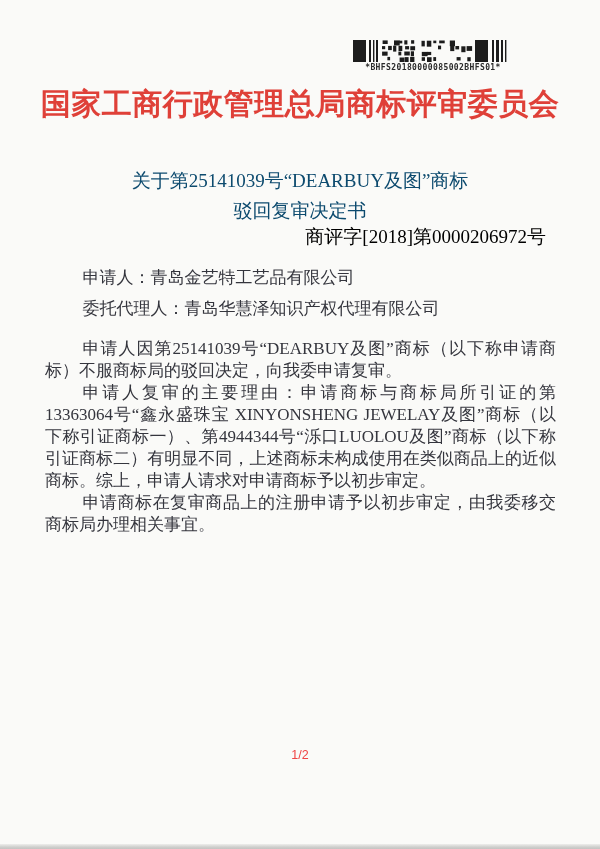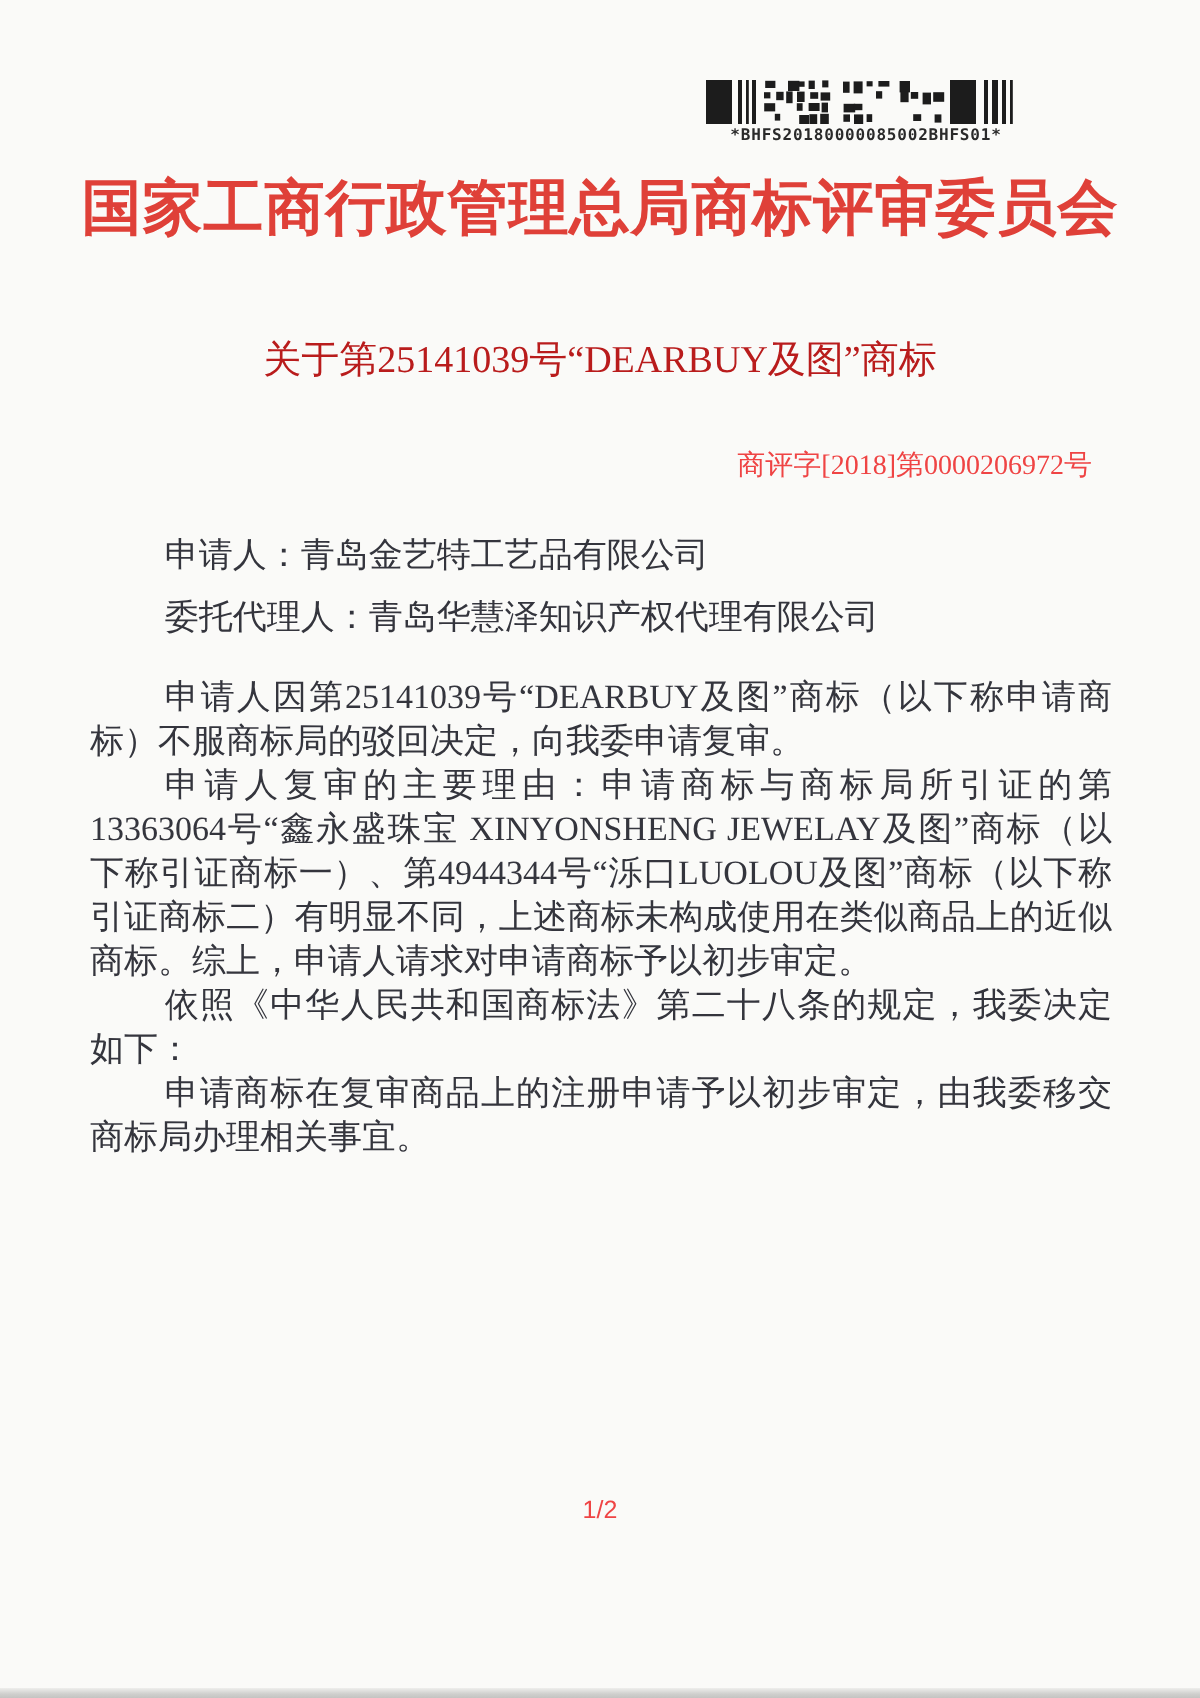--- a/index.html
+++ b/index.html
@@ -66,30 +66,30 @@
 
   
   .doc-title {
     position: absolute;
     top: 166px;
     left: 0;
     width: 100%;
     text-align: center;
     font-size: 19px;
     line-height: 30px;
-    color: #b91c1c;
+    color: #0c4a6e;
   }
 
   
   .case-number {
     position: absolute;
     top: 224px;
     right: 54px;
-    font-size: 14px;
-    color: #ef4444;
+    font-size: 19px;
+    color: #000000;
   }
 
   
   .parties {
     position: absolute;
     top: 262px;
     left: 45px;
     right: 45px;
     font-size: 17px;
     line-height: 31px;
@@ -186,32 +186,32 @@
       <rect x="148" y="0" width="2" height="22"></rect>
       <rect x="152" y="0" width="1.4" height="22"></rect>
     </svg>
     <div class="barcode-text">*BHFS20180000085002BHFS01*</div>
   </div>
 
   <h1 class="org-title">国家工商行政管理总局商标评审委员会</h1>
 
   <div class="doc-title">
     <div>关于第25141039号“DEARBUY及图”商标</div>
+    <div>驳回复审决定书</div>
   </div>
 
   <div class="case-number">商评字[2018]第0000206972号</div>
 
   <div class="parties">
     <p>申请人：青岛金艺特工艺品有限公司</p>
     <p>委托代理人：青岛华慧泽知识产权代理有限公司</p>
   </div>
 
   <div class="doc-body">
     <p>申请人因第25141039号“DEARBUY及图”商标（以下称申请商标）不服商标局的驳回决定，向我委申请复审。</p>
     <p>申请人复审的主要理由：申请商标与商标局所引证的第13363064号“鑫永盛珠宝 XINYONSHENG JEWELAY及图”商标（以下称引证商标一）、第4944344号“泺口LUOLOU及图”商标（以下称引证商标二）有明显不同，上述商标未构成使用在类似商品上的近似商标。综上，申请人请求对申请商标予以初步审定。</p>
-    <p>依照《中华人民共和国商标法》第二十八条的规定，我委决定如下：</p>
     <p>申请商标在复审商品上的注册申请予以初步审定，由我委移交商标局办理相关事宜。</p>
   </div>
 
   <div class="page-number">1/2</div>
 
   <div class="scan-edge-bottom"></div>
 </div>
 
 </body></html>

